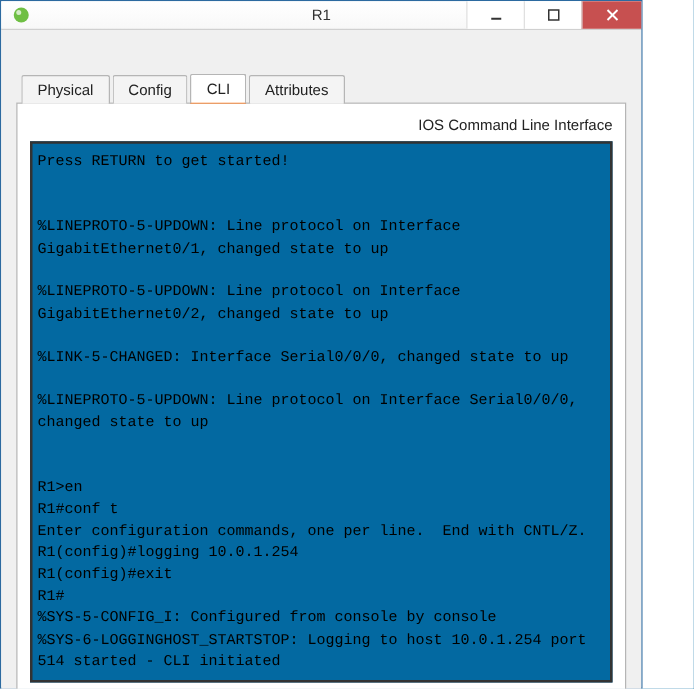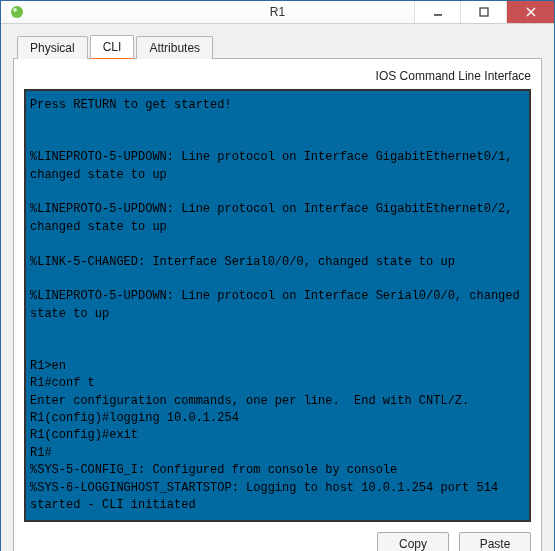--- a/index.html
+++ b/index.html
@@ -6,21 +6,21 @@
   body {
     margin: 0;
     font-family: "Segoe UI", Tahoma, sans-serif;
     font-size: 12px;
     background: #fff;
     width: 555px;
     height: 551px;
     overflow: hidden;
   }
   .window {
-    width: 555px;
+    width: 514px;
     height: 551px;
     border: 1px solid #2c6aa0;
     background: #fff;
     display: flex;
     flex-direction: column;
   }
   .titlebar {
     height: 30px;
     background: linear-gradient(#fff, #f8f8f8);
     border-bottom: 1px solid #d0d0d0;
@@ -68,20 +68,21 @@
     background: #f0f0f0;
     padding: 10px 12px 8px 12px;
     display: flex;
     flex-direction: column;
   }
   .tabs {
     display: flex;
     align-items: flex-end;
     gap: 0;
     margin-left: 4px;
+    margin-top: 24px;
   }
   .tab {
     padding: 4px 12px;
     font-size: 12px;
     background: #f4f4f4;
     border: 1px solid #b5b5b5;
     border-bottom: none;
     margin-right: 2px;
     color: #222;
     position: relative;
@@ -171,20 +172,21 @@
           <line x1="9" y1="1" x2="1" y2="9" stroke="#fff" stroke-width="1.5"></line>
         </svg>
       </div>
     </div>
   </div>
 
   <div class="client">
 
     <div class="tabs">
       <div class="tab">Physical</div>
+      <div class="tab">Config</div>
       <div class="tab active">CLI</div>
       <div class="tab">Attributes</div>
     </div>
 
     <div class="panel">
       <div class="panel-title">IOS Command Line Interface</div>
       <div class="terminal">Press RETURN to get started!
 
 
 %LINEPROTO-5-UPDOWN: Line protocol on Interface GigabitEthernet0/1, changed state to up

